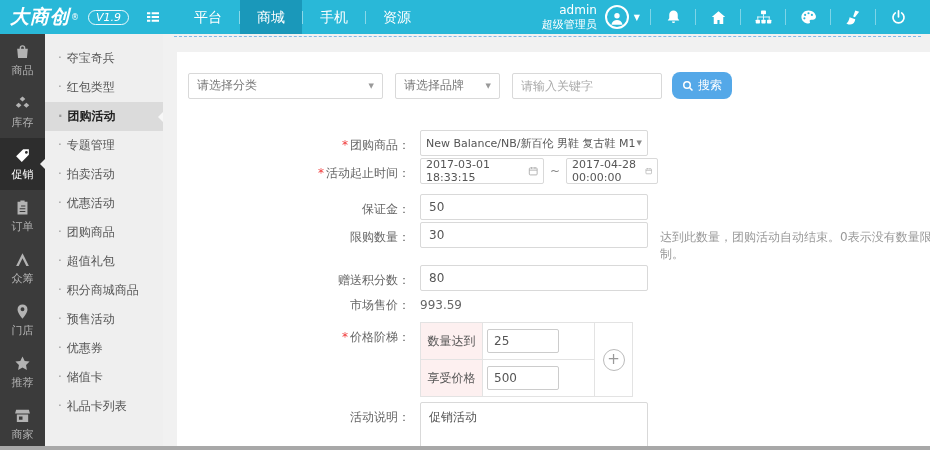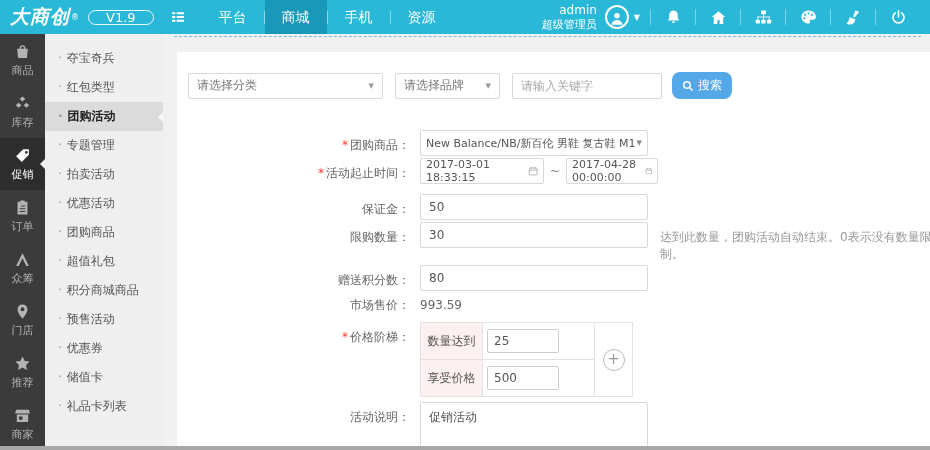--- a/index.html
+++ b/index.html
@@ -4,21 +4,21 @@
 <style>
   * { margin:0; padding:0; box-sizing:border-box; }
   html,body { width:930px; height:450px; overflow:hidden; }
   body { position:relative; font-family:"DejaVu Sans","Liberation Sans",sans-serif; background:#f1f1f1; font-size:12px; }
 
   
   .navbar { position:absolute; top:0; left:0; width:930px; height:34px; background:#29b8d8; display:flex; align-items:center; color:#fff; z-index:9; }
   .logo-wrap { display:flex; align-items:center; margin-left:10px; }
   .logo { font-size:19px; font-weight:bold; letter-spacing:1px; font-style:italic; }
   .logo-reg { font-size:8px; vertical-align:top; margin-left:1px; }
-  .version-badge { border:1px solid rgba(255,255,255,.9); border-radius:9px; font-size:13px; padding:0 17px; margin-left:9px; height:15px; line-height:13px; }
+  .version-badge { border:1px solid rgba(255,255,255,.9); border-radius:9px; font-size:11px; padding:0 7px; margin-left:9px; height:15px; line-height:13px;font-style:italic; }
   .collapse-btn { margin-left:16px; display:flex; align-items:center; cursor:pointer; }
   .nav-menu { display:flex; align-items:center; margin-left:16px; height:100%; }
   .nav-item { width:62px; text-align:center; font-size:14px; height:34px; line-height:34px; cursor:pointer; }
   .nav-item.active { background:#1a98ba; }
   .nav-sep { width:1px; height:13px; background:rgba(255,255,255,.45); }
   .nav-right { margin-left:auto; display:flex; align-items:center; height:100%; padding-right:10px; }
   .user-text { text-align:right; line-height:1.25; }
   .user-name { font-size:12px; }
   .user-role { font-size:11px; }
   .avatar { width:24px; height:24px; border-radius:50%; border:2px solid #fff; margin:0 5px 0 8px; overflow:hidden; display:flex; align-items:flex-end; justify-content:center; cursor:pointer; }

